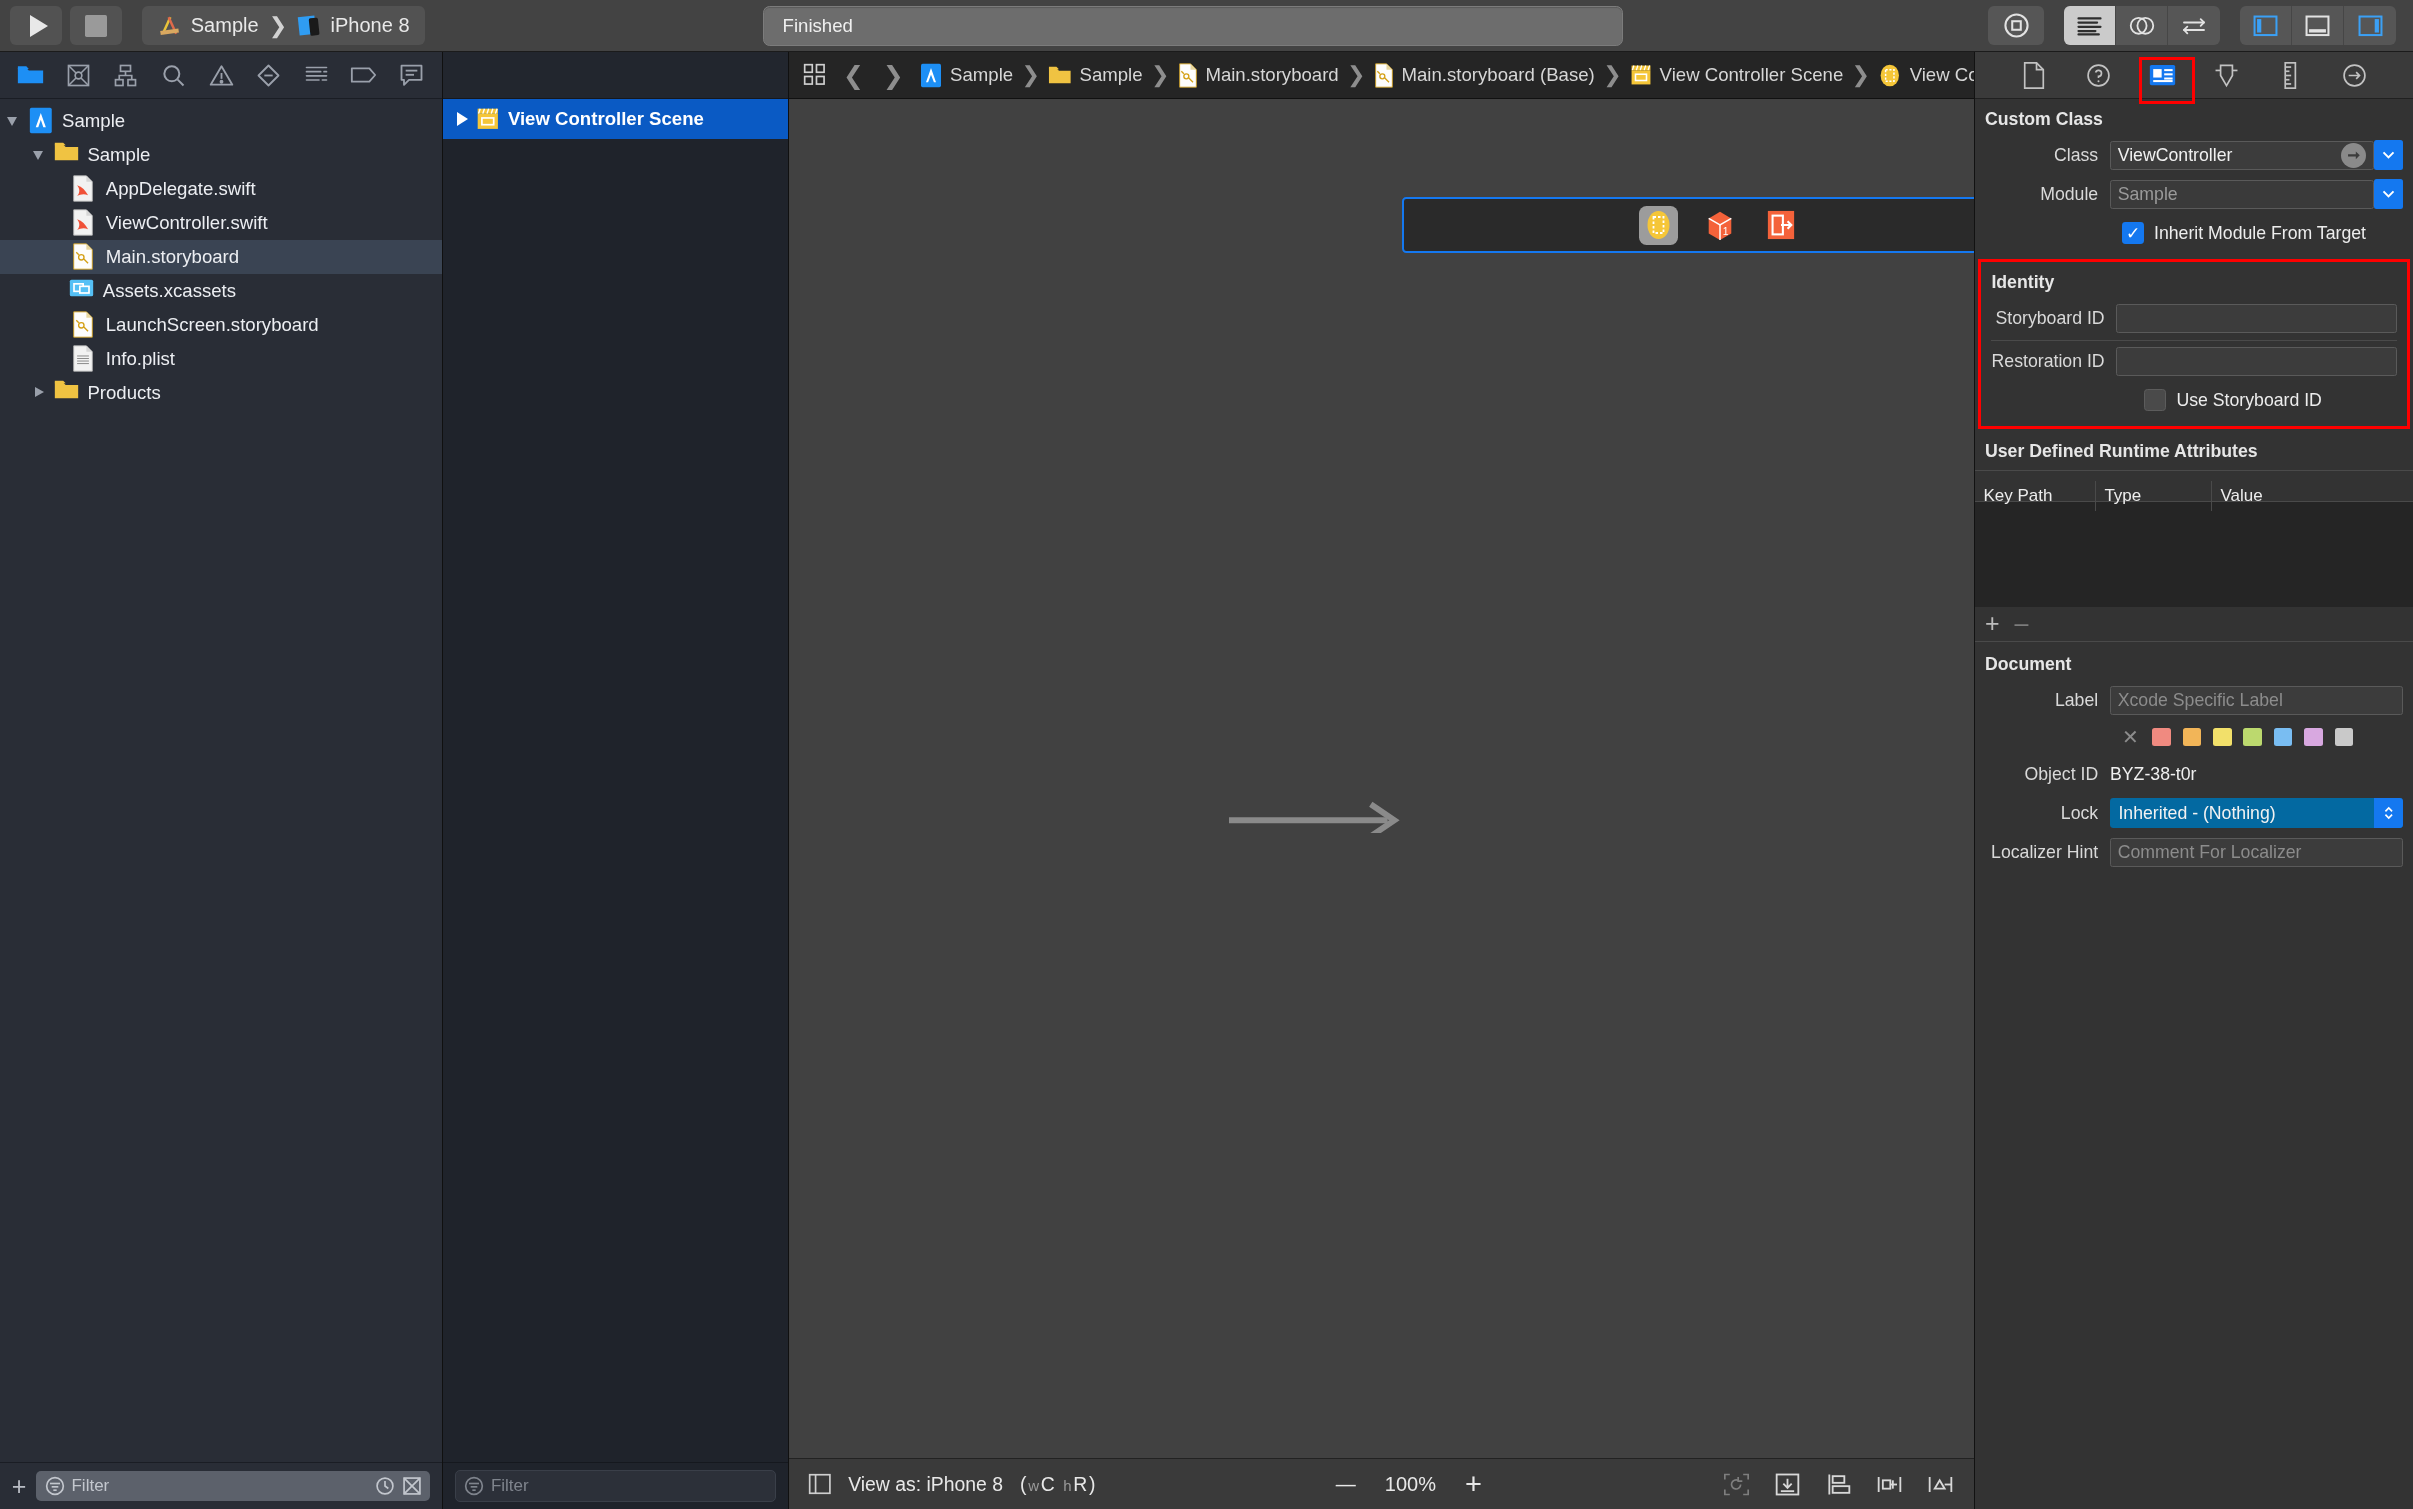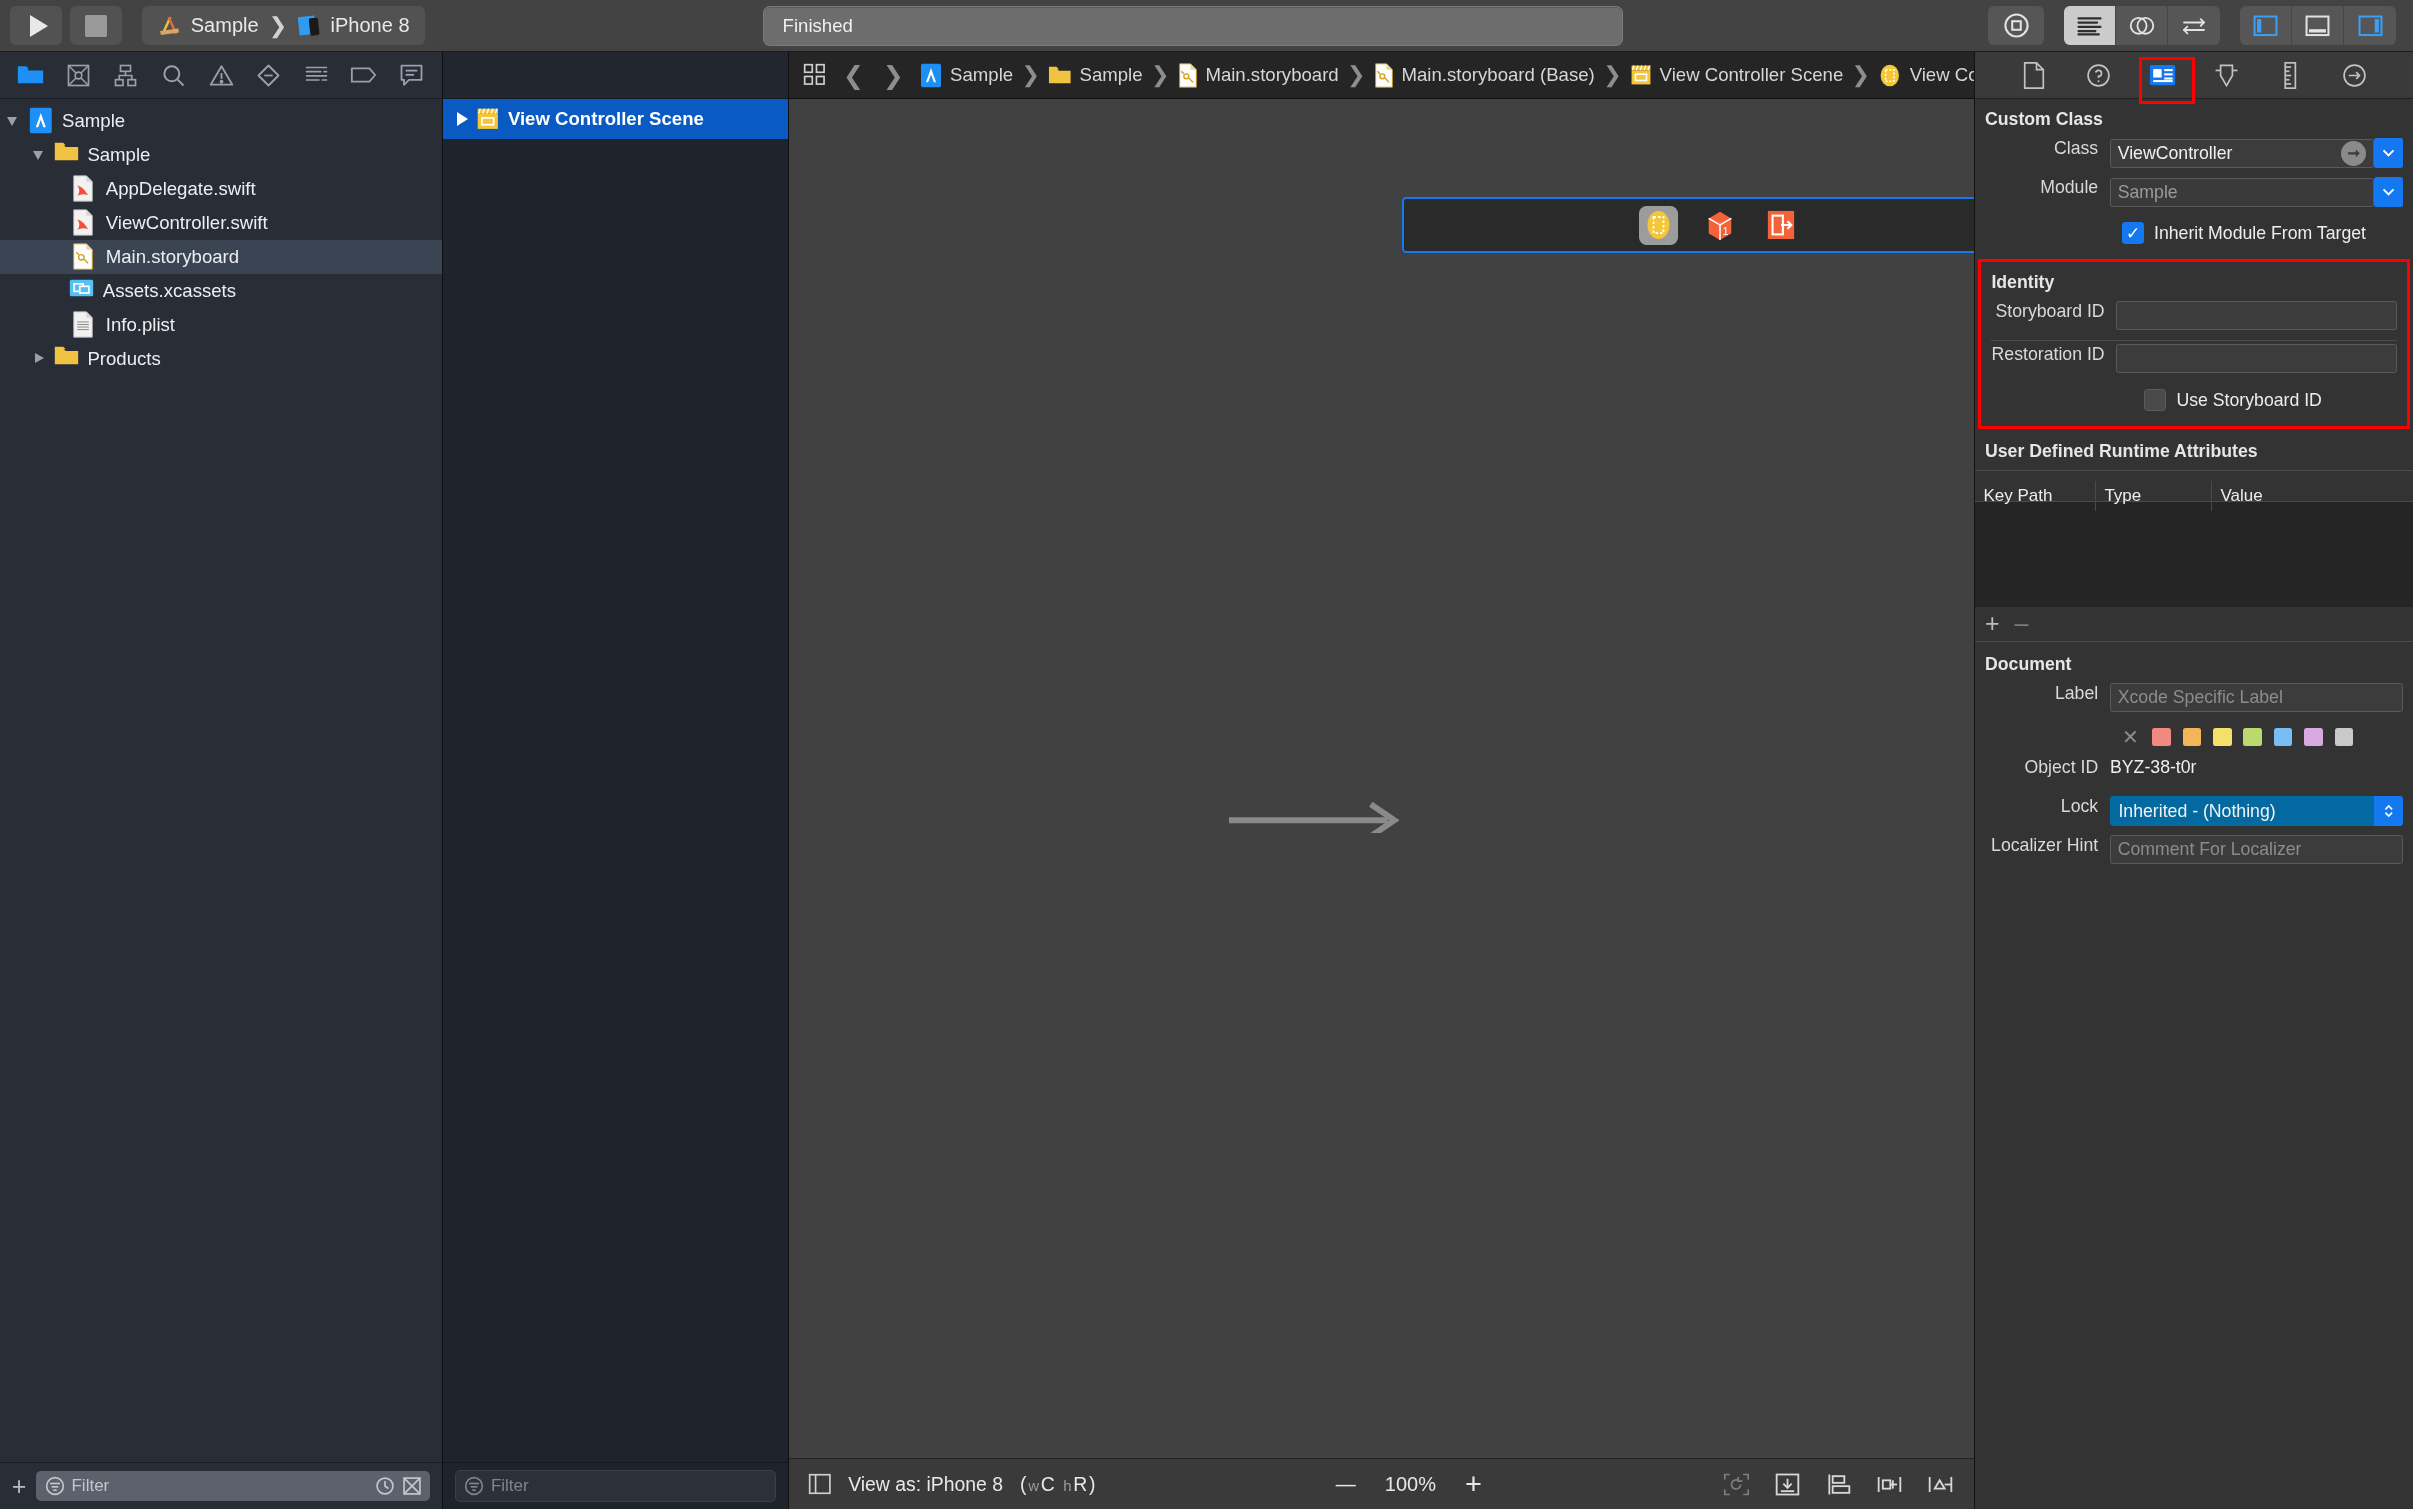--- a/index.html
+++ b/index.html
@@ -131,21 +131,21 @@
 
   
   .inspector { width:439px; flex:0 0 439px; background:#333333;
                display:flex; flex-direction:column; border-left:0.8px solid #121212; }
   .insp-tabs { height:47px; background:#3a3a3a; display:flex; align-items:center;
                justify-content:center; gap:27px; border-bottom:0.8px solid #202020;
                position:relative; }
   .insp-tabs .it { width:37px;height:34px; display:flex;align-items:center;justify-content:center;}
   .insp-scroll { flex:1 1 auto; overflow:hidden; }
   .sec-title { font-size:17.7px; font-weight:bold; color:#e6e6e6; padding:10px 0 8.4px 10px; }
-  .frow { display:flex; align-items:flex-start; height:34px; margin-bottom:5px; }
+  .frow { display:flex; align-items:center; height:34px; margin-bottom:5px; }
   .flabel { width:135px; text-align:right; padding-right:11.8px; color:#d9d9d9; font-size:17.7px; }
   .fctl { flex:1 1 auto; display:flex; align-items:center; padding-right:10px; }
   .txtfield { flex:1 1 auto; height:29px; background:#3c3c3c; border:0.8px solid #5a5a5a;
               border-radius:2.5px; display:flex; align-items:center; padding:0 6.7px;
               color:#f0f0f0; font-size:17.7px; }
   .txtfield.ph { color:#8c8c8c; }
   .txtfield.dim { background:#3a3a3a; color:#9a9a9a; }
   .popbtn { width:29px; height:30px; background:#1478f0; border-radius:2.5px;
             display:flex;align-items:center;justify-content:center; color:#fff;
             font-size:16px; margin-left:0px; }
@@ -404,20 +404,31 @@
           <span class="ficon">
             <svg width="25" height="22" viewBox="0 0 30 26">
                 <rect x="1" y="3" width="28" height="20" rx="2" fill="#55c0f5"></rect>
                 <rect x="6" y="8" width="11" height="9" fill="none" stroke="#fff" stroke-width="2"></rect>
                 <rect x="13" y="11" width="11" height="8" fill="#55c0f5" stroke="#fff" stroke-width="2"></rect>
               </svg>
           </span>
           <span>Assets.xcassets</span>
         </div>
 
+        <div class="row" style="padding-left:69px">
+          <span class="ficon">
+            <svg width="22" height="27" viewBox="0 0 26 32">
+                <path d="M2 1 h15 l7 7 v23 h-22 z" fill="#fdfdfd" stroke="#d4a017"></path>
+                <path d="M17 1 v7 h7 z" fill="#e8d7a0"></path>
+                <circle cx="11" cy="17" r="3.2" fill="none" stroke="#d4a017" stroke-width="1.6"></circle>
+                <path d="M14 19 l5 5 M8 14 l-3 -3" stroke="#d4a017" stroke-width="1.6" fill="none"></path>
+              </svg>
+          </span>
+          <span>LaunchScreen.storyboard</span>
+        </div>
 
         <div class="row" style="padding-left:69px">
           <span class="ficon">
             <svg width="22" height="27" viewBox="0 0 26 32">
                 <path d="M2 1 h15 l7 7 v23 h-22 z" fill="#f2f2f2" stroke="#b9b9b9"></path>
                 <path d="M17 1 v7 h7 z" fill="#d6d6d6"></path>
                 <g stroke="#8c8c8c" stroke-width="1.2">
                   <line x1="6" y1="13" x2="20" y2="13"></line>
                   <line x1="6" y1="16" x2="20" y2="16"></line>
                   <line x1="6" y1="19" x2="20" y2="19"></line>

